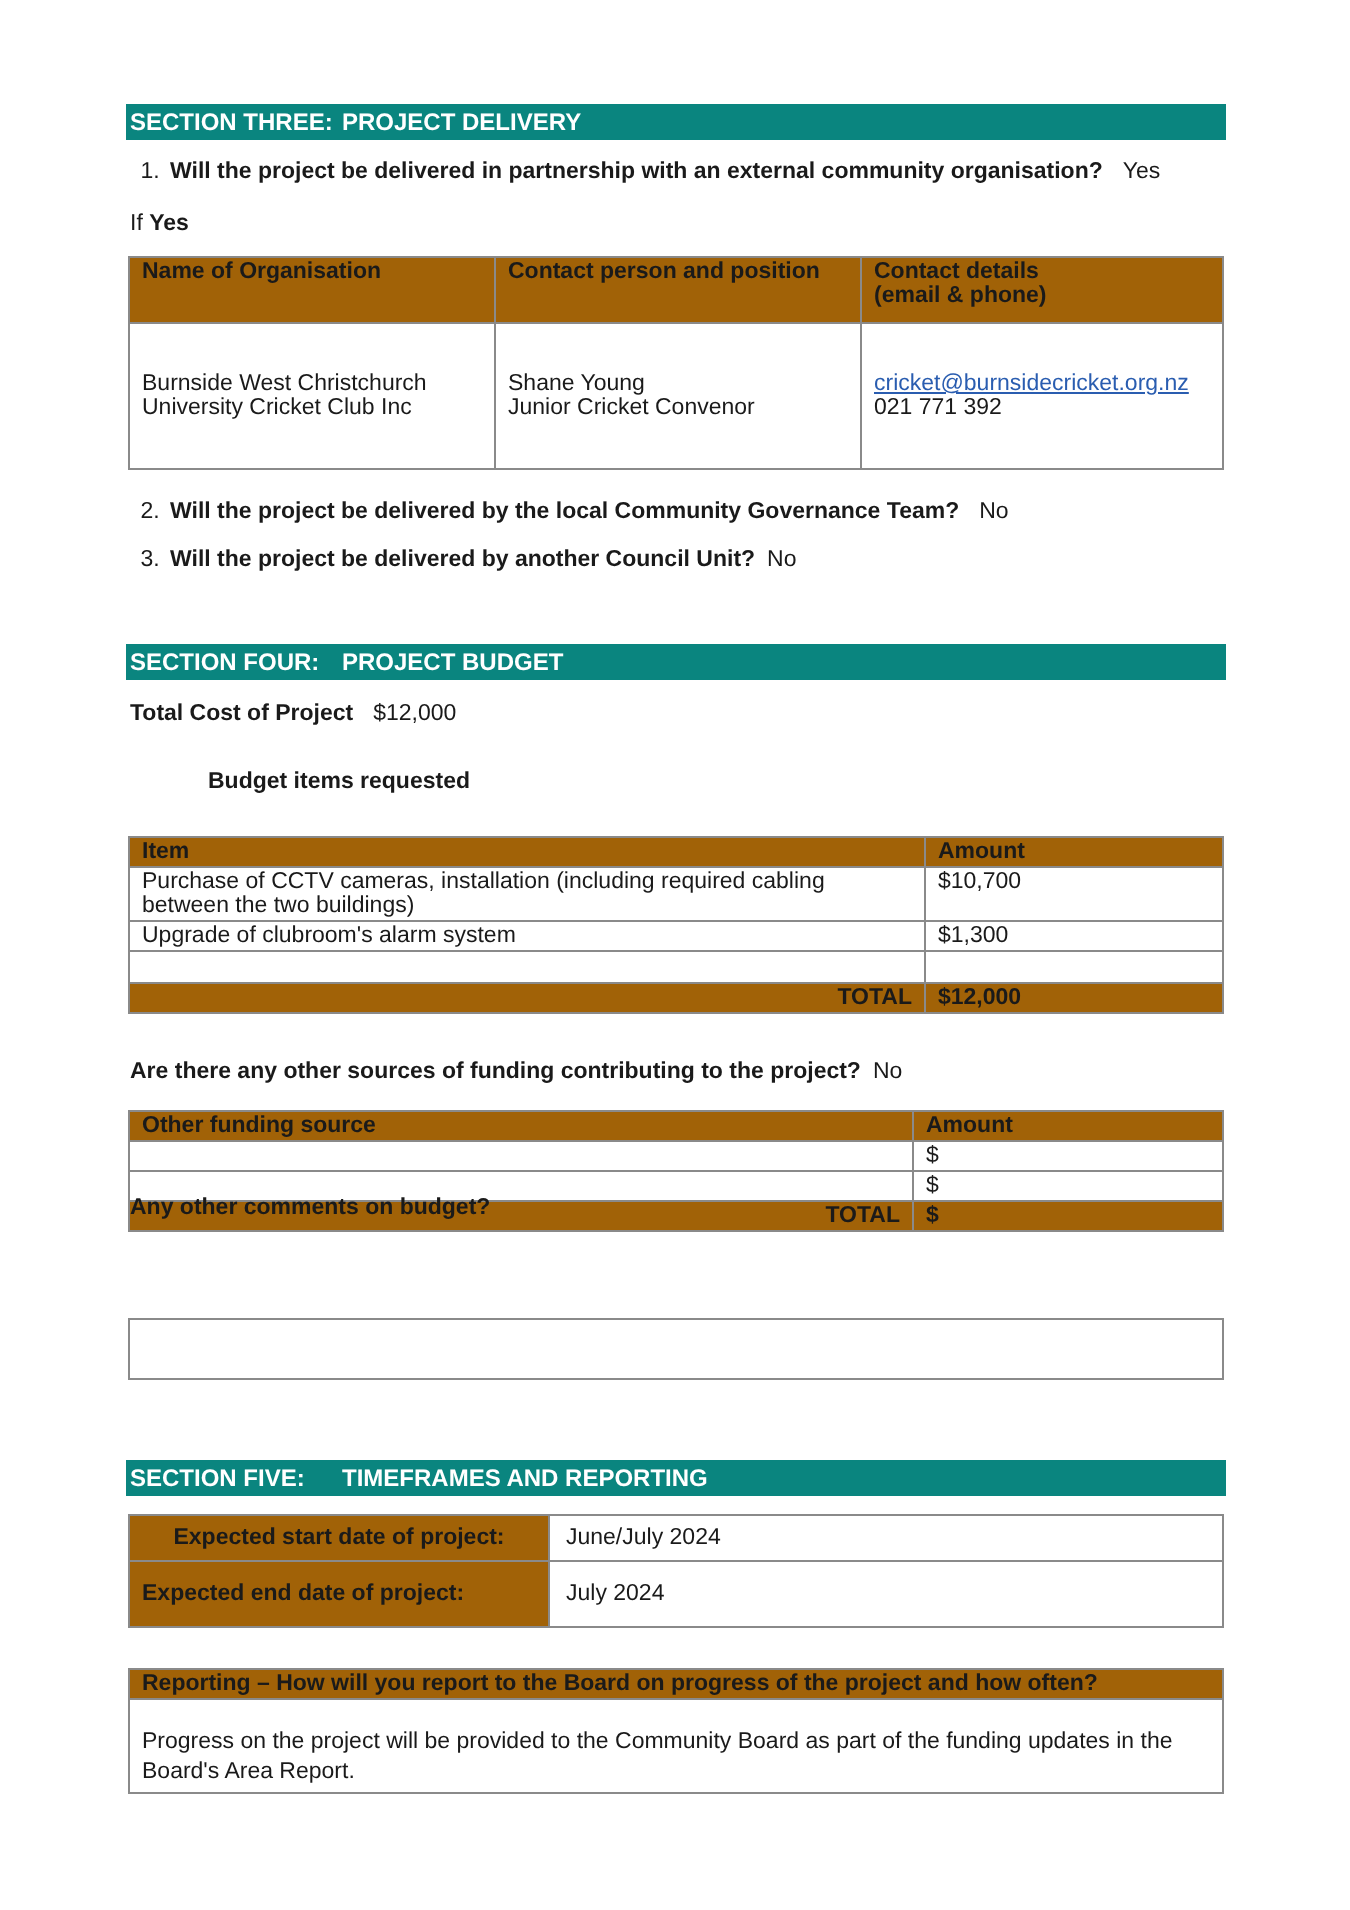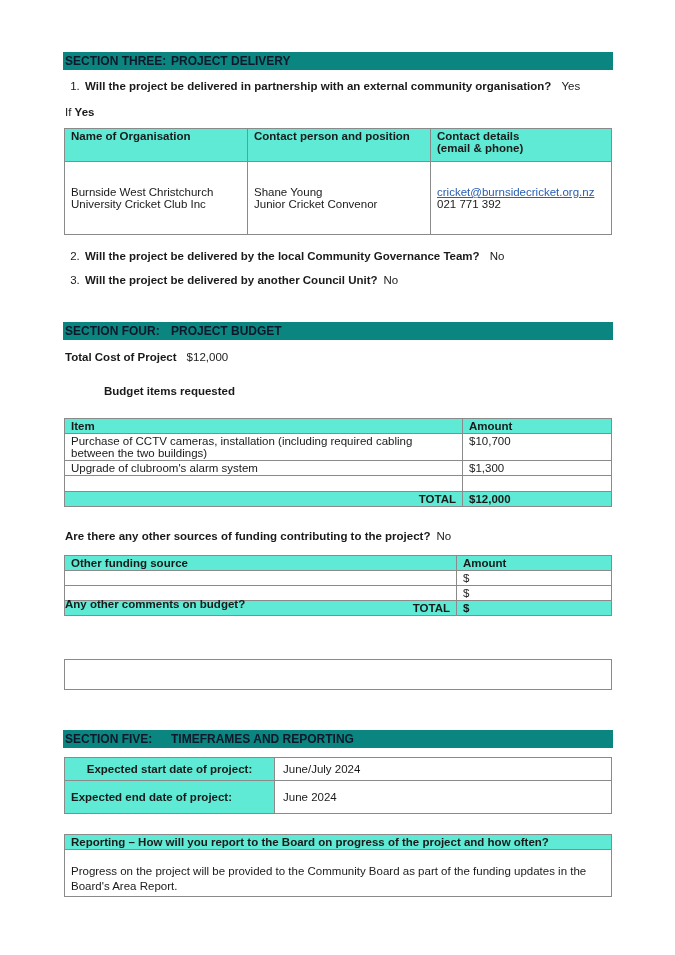--- a/index.html
+++ b/index.html
@@ -1,26 +1,26 @@
 <!DOCTYPE html>
 <html><head>
 <meta charset="utf-8">
 <style>
   html, body { margin:0; padding:0; background:#ffffff; }
   body { width:675px; height:955px; position:relative; font-family:"Liberation Sans", sans-serif; color:#1a1a1a; font-size:11.5px; }
-  .bar { position:absolute; left:63px; width:550px; height:18px; background:#0a857f; color:#0f172a; font-weight:bold; font-size:12px; line-height:18px; box-sizing:border-box; padding-left:2px; }
+  .bar { position:absolute; left:63px; width:550px; height:18px; background:#0a857f; color:#ffffff; font-weight:bold; font-size:12px; line-height:18px; box-sizing:border-box; padding-left:2px; }
   .bar .num { display:inline-block; width:106px; }
   .q { position:absolute; left:65px; font-size:11.5px;text-align:center; }
   .q .n { display:inline-block; width:20px; }
   .q b { font-weight:bold; }
   .q .ans { margin-left:10px; }
   table { border-collapse:collapse; position:absolute; left:64px; width:548px; font-size:11.5px; }
   td, th { border:1px solid #8a8a8a; padding:1px 6px; text-align:left; vertical-align:top; }
   th { font-weight:bold; }
-  .hd { background:#5eead4; }
+  .hd { background:#a16207; }
   .r { text-align:right; }
   a { color:#2a5db0; text-decoration:underline; }
   .lbl { position:absolute; left:65px; font-weight:bold; font-size:11.5px; }
   .box { position:absolute; left:64px; width:548px; height:31px; border:1px solid #8a8a8a; box-sizing:border-box; }
 </style>
 </head>
 <body>
 
 <div class="bar" style="top:52px;">
   <span class="num">SECTION THREE:</span><span>PROJECT DELIVERY</span>
@@ -124,21 +124,21 @@
 </div>
 
 <table style="top:757px;">
   <tbody>
       <tr style="height:23px;">
     <th class="hd" style="width:197px;vertical-align:middle;text-align:center;">Expected start date of project:</th>
     <td style="vertical-align:middle;padding-left:8px;">June/July 2024</td>
   </tr>
   <tr style="height:33px;">
     <th class="hd" style="vertical-align:middle;">Expected end date of project:</th>
-    <td style="vertical-align:middle;padding-left:8px;">June 2024</td>
+    <td style="vertical-align:middle;padding-left:8px;">July 2024</td>
   </tr>
 </tbody>
   </table>
 
 <table style="top:834px;">
   <tbody>
       <tr class="hd">
     <th>Reporting – How will you report to the Board on progress of the project and how often?</th>
   </tr>
   <tr>

